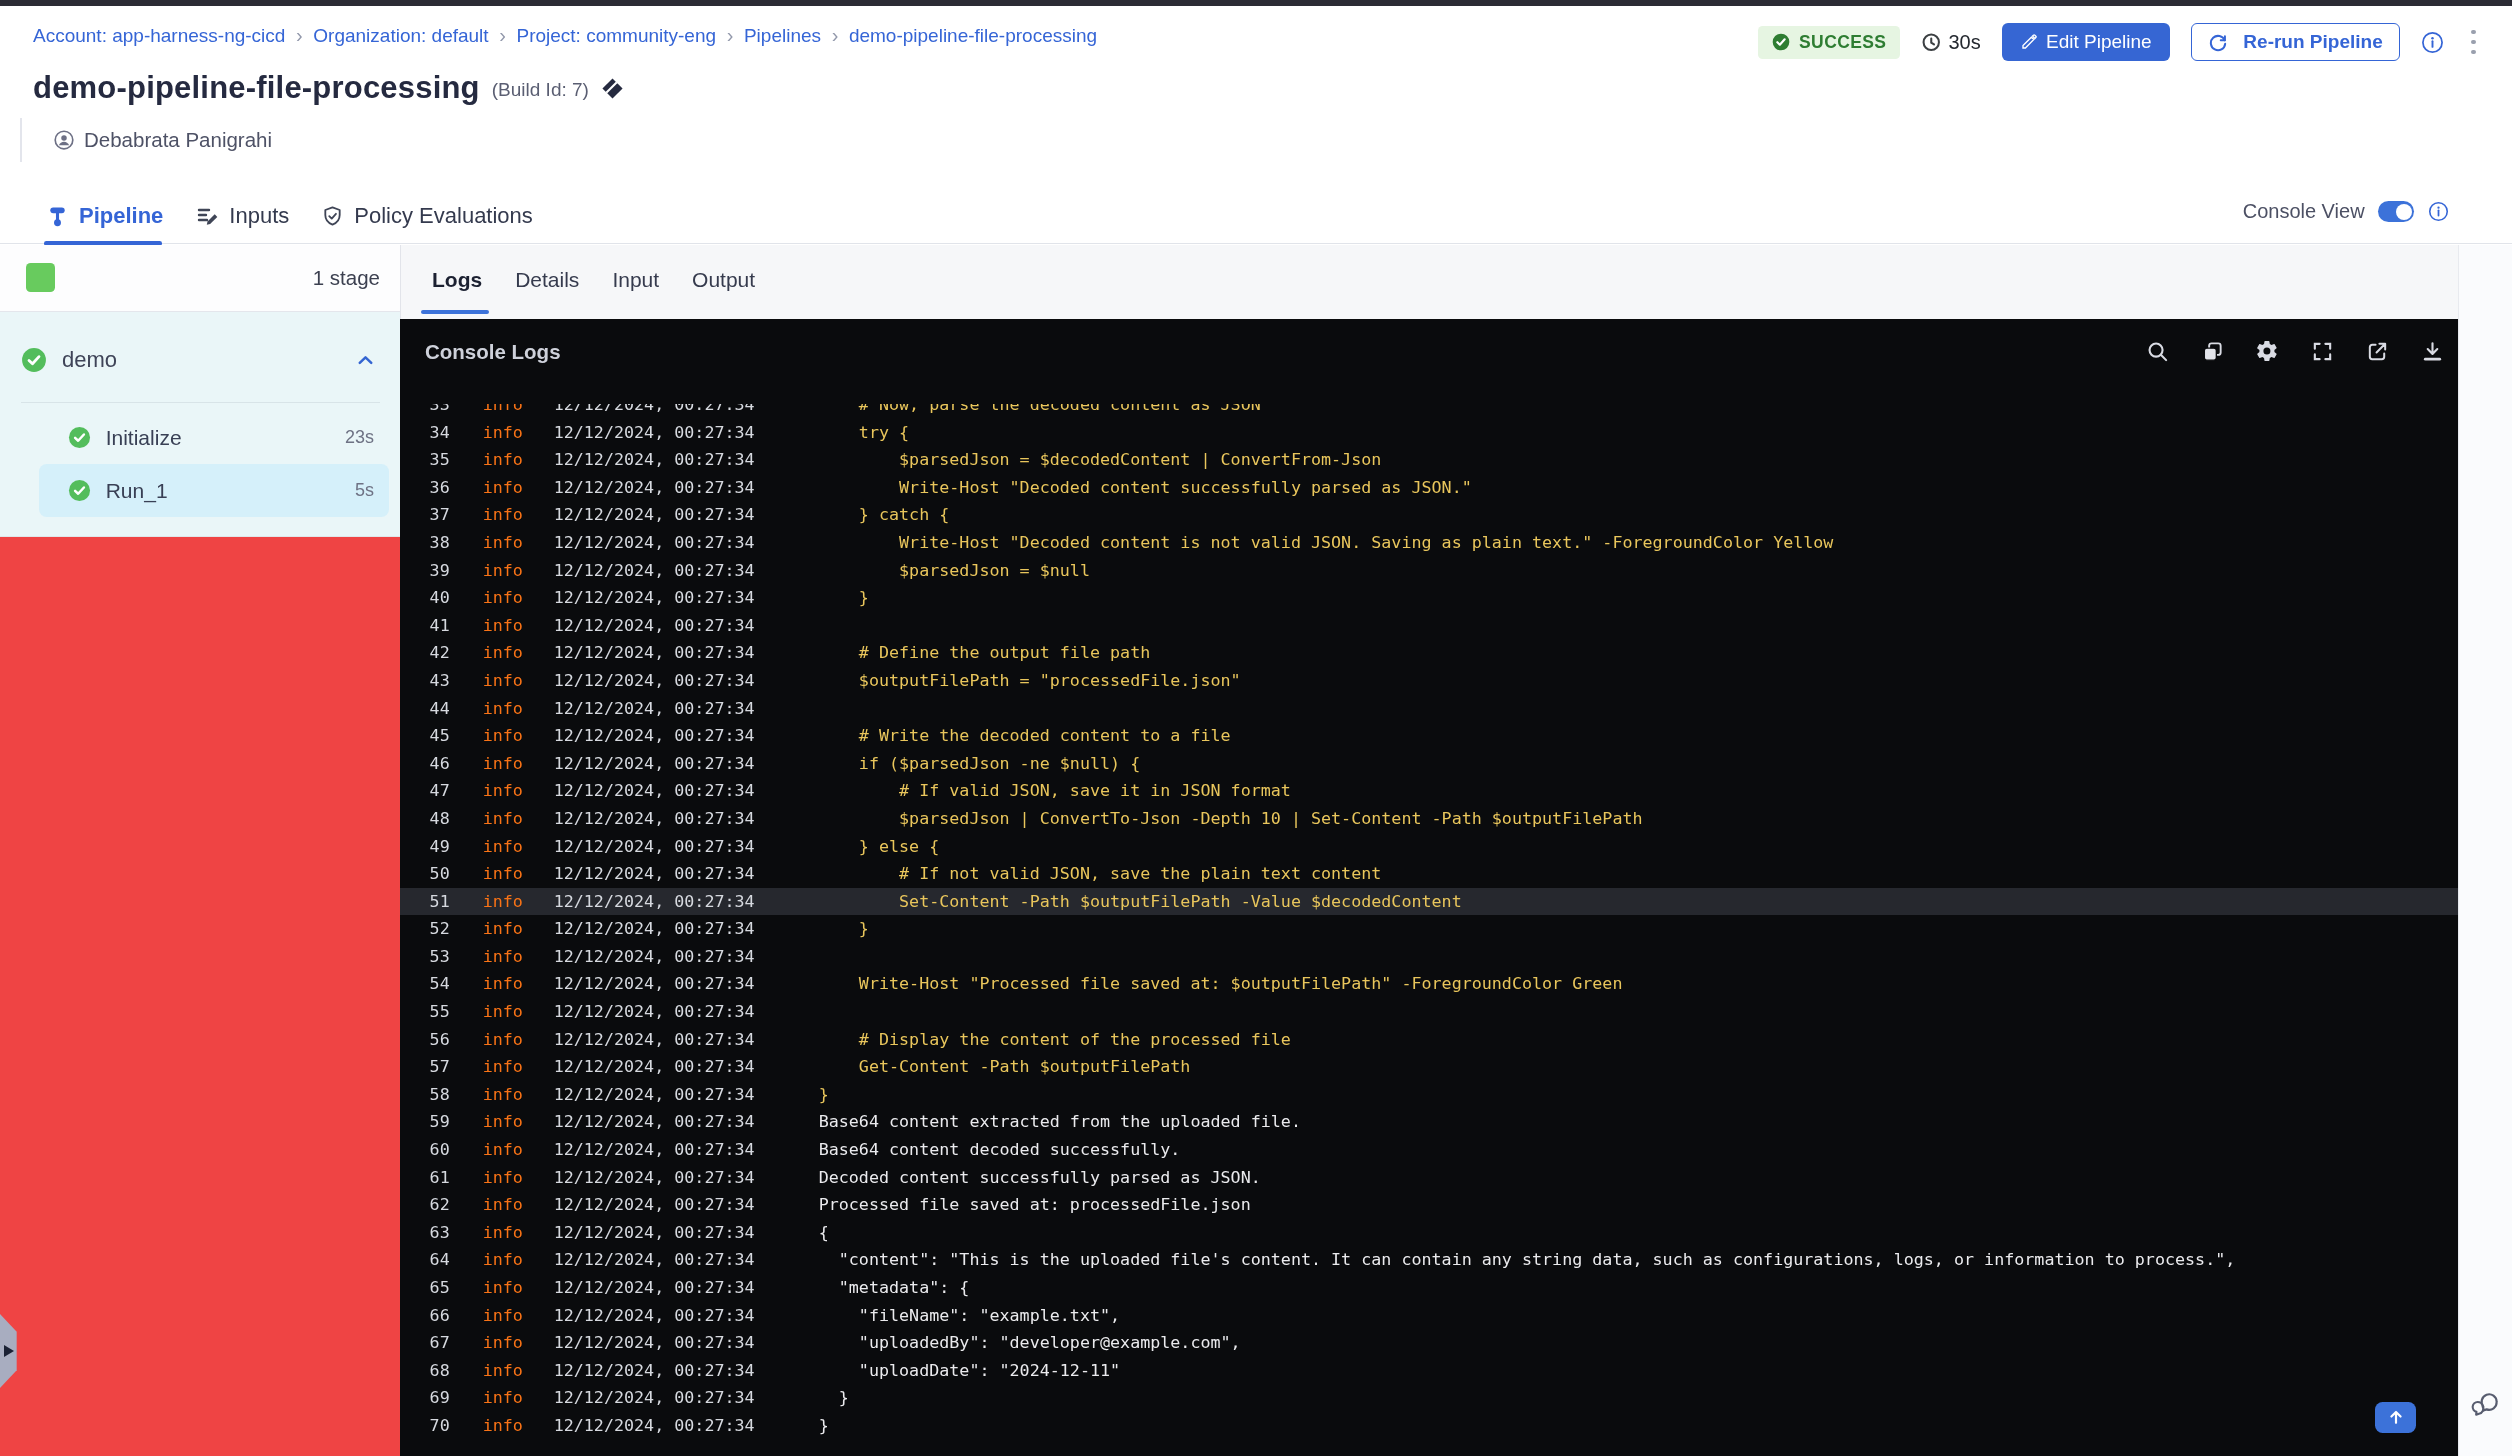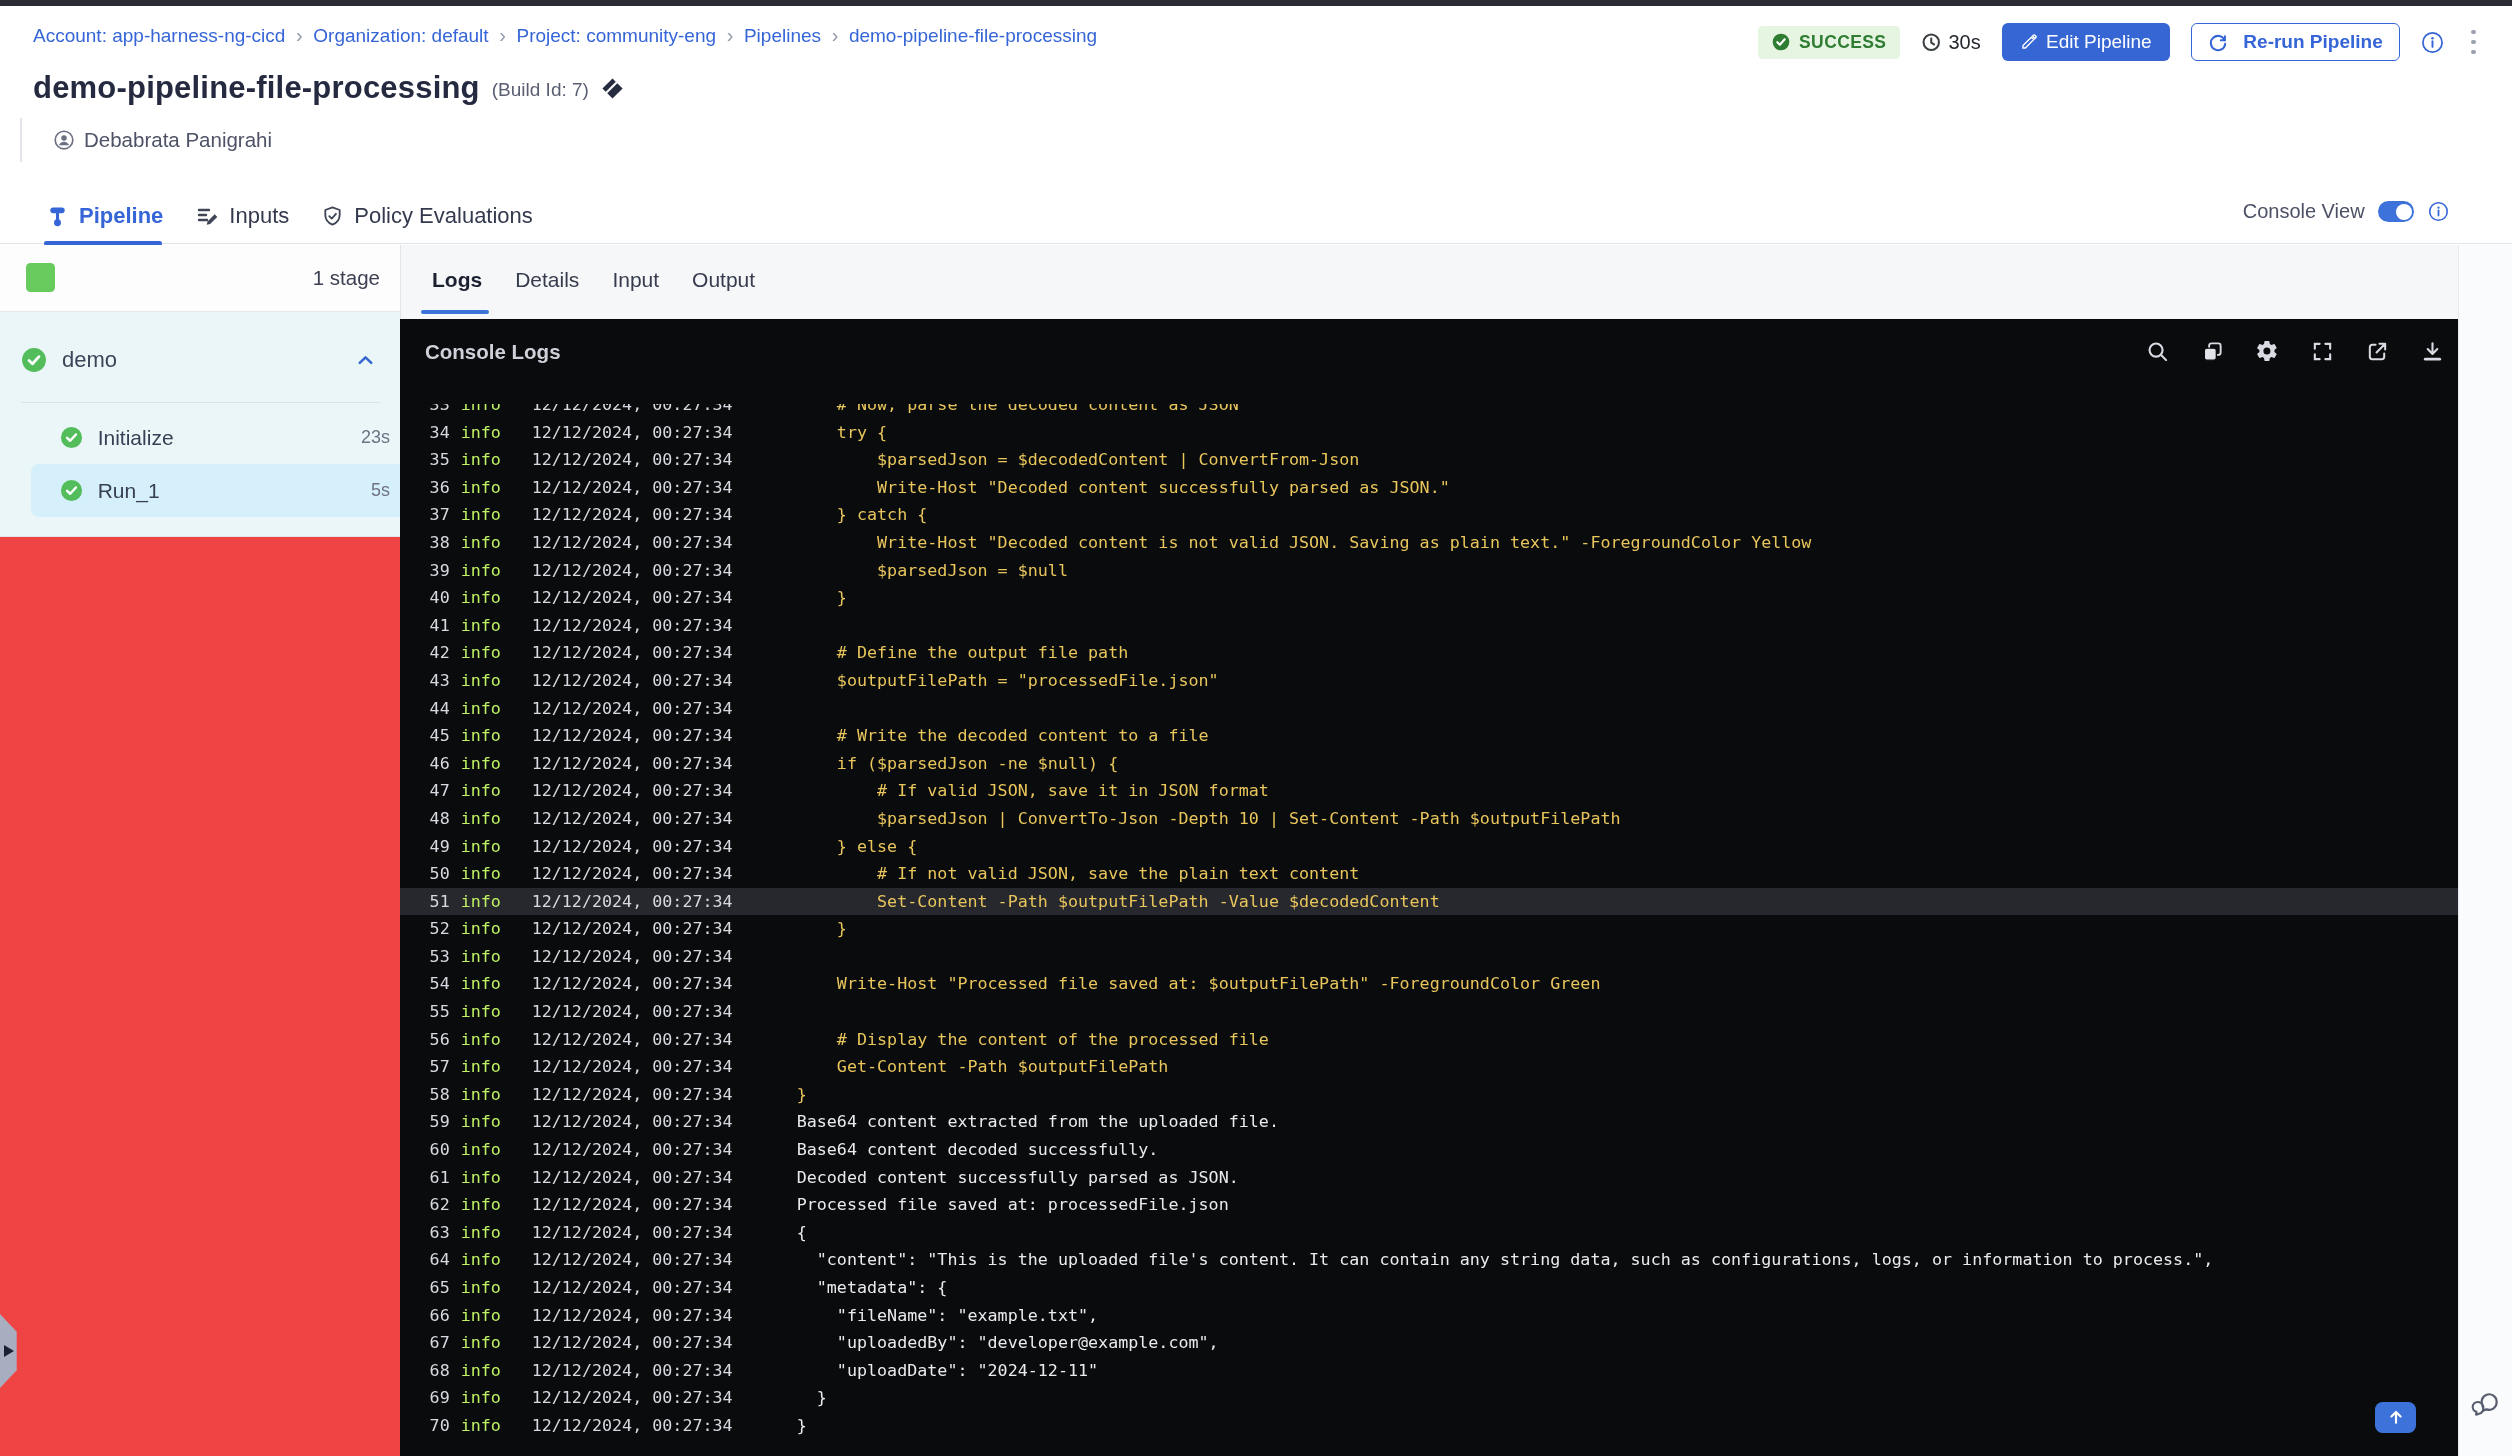--- a/index.html
+++ b/index.html
@@ -57,21 +57,21 @@
   .stage-square { position:absolute; left:26px; top:18px; width:29px; height:29px; border-radius:4.6px; background:#68cb5e; }
   .stage-count { position:absolute; right:20px; top:21px; font-size:20.5px; color:#3c4050; }
 
   .stage-panel { position:absolute; left:0; top:67px; width:100%; height:225px; background:#eaf6f8; border-bottom:0.8px solid #dfe7ea; }
   .stage-header { position:absolute; left:0; top:23px; width:100%; height:49px; display:flex; align-items:center; cursor:pointer; }
   .stage-header .check { margin-left:21px; }
   .stage-name { margin-left:15px; font-size:22px; font-weight:500; color:#3f4458; }
   .stage-chevron { position:absolute; right:23px; top:13.7px; cursor:pointer; }
   .stage-divider { position:absolute; left:21px; right:20px; top:90px; height:0.8px; background:#d8e4e8; }
 
-  .steps { position:absolute; left:17px; top:99px; width:100%; }
+  .steps { position:absolute; left:1px; top:99px; width:100%;padding-left:24px; }
   .step-row { position:relative; display:flex; align-items:center; height:53px; margin:0 12px 0 13.7px; border-radius:7.6px; cursor:pointer; }
   .step-row.selected { background:#d5f0fa; }
   .step-row .check { margin-left:29px; }
   .step-label { margin-left:15px; font-size:21px; color:#394055; }
   .step-duration { position:absolute; right:15px; font-size:18px; color:#6e7284; }
 
   
   .log-tabs { position:absolute; left:400px; top:0; width:2058px; height:74px; background:#f6f7f9; border-left:0.8px solid #e2e4ea; }
   .log-tab-list { position:absolute; left:31px; top:23px; display:flex; gap:33px; }
   .log-tab { font-size:21px; color:#363b4e; font-weight:500; cursor:pointer; }
@@ -82,21 +82,21 @@
   .console-header { position:absolute; left:0; top:0; width:100%; height:73px; background:#0a0b0d; }
   .console-title { position:absolute; left:25px; top:21px; font-size:20.5px; font-weight:600; color:#ced1da; }
   .console-tools { position:absolute; right:13.7px; top:20px; display:flex; align-items:center; gap:31px; }
   .tool { width:24px; height:24px; display:flex; align-items:center; justify-content:center; cursor:pointer; }
 
   .log-viewport { position:absolute; left:0; top:85px; right:0; bottom:0; overflow:hidden; }
   .log-list { margin-top:-13px; font-family:"DejaVu Sans Mono", monospace; font-size:16.7px; line-height:27.6px; }
   .log-row { display:flex; height:27.6px; white-space:pre; padding-left:13.7px; }
   .log-row.hl { background:#26282e;align-items:center; }
   .log-row .ln  { display:inline-block; width:36px; text-align:right; color:#d6d9df; }
-  .log-row .lvl { display:inline-block; width:40px; margin-left:11px; color:#bef264; }
+  .log-row .lvl { display:inline-block; width:40px; margin-left:33px; color:#f97316; }
   .log-row .ts  { display:inline-block; width:200px; margin-left:31px; color:#d6d9df; }
   .log-row .msg { margin-left:65px; }
   .log-row.yellow .msg { color:#e9c65c; }
   .log-row.white  .msg { color:#ebebee; }
 
   .scroll-top { position:absolute; right:42px; bottom:23.5px; width:41px; height:31px; border:none; border-radius:7.6px;
     background:#3c72d9; display:flex; align-items:center; justify-content:center; cursor:pointer; }
 
   
   .right-strip { position:absolute; right:0; top:0; width:54px; height:100%; background:#fafbfd; border-left:0.8px solid #e8eaef; }

